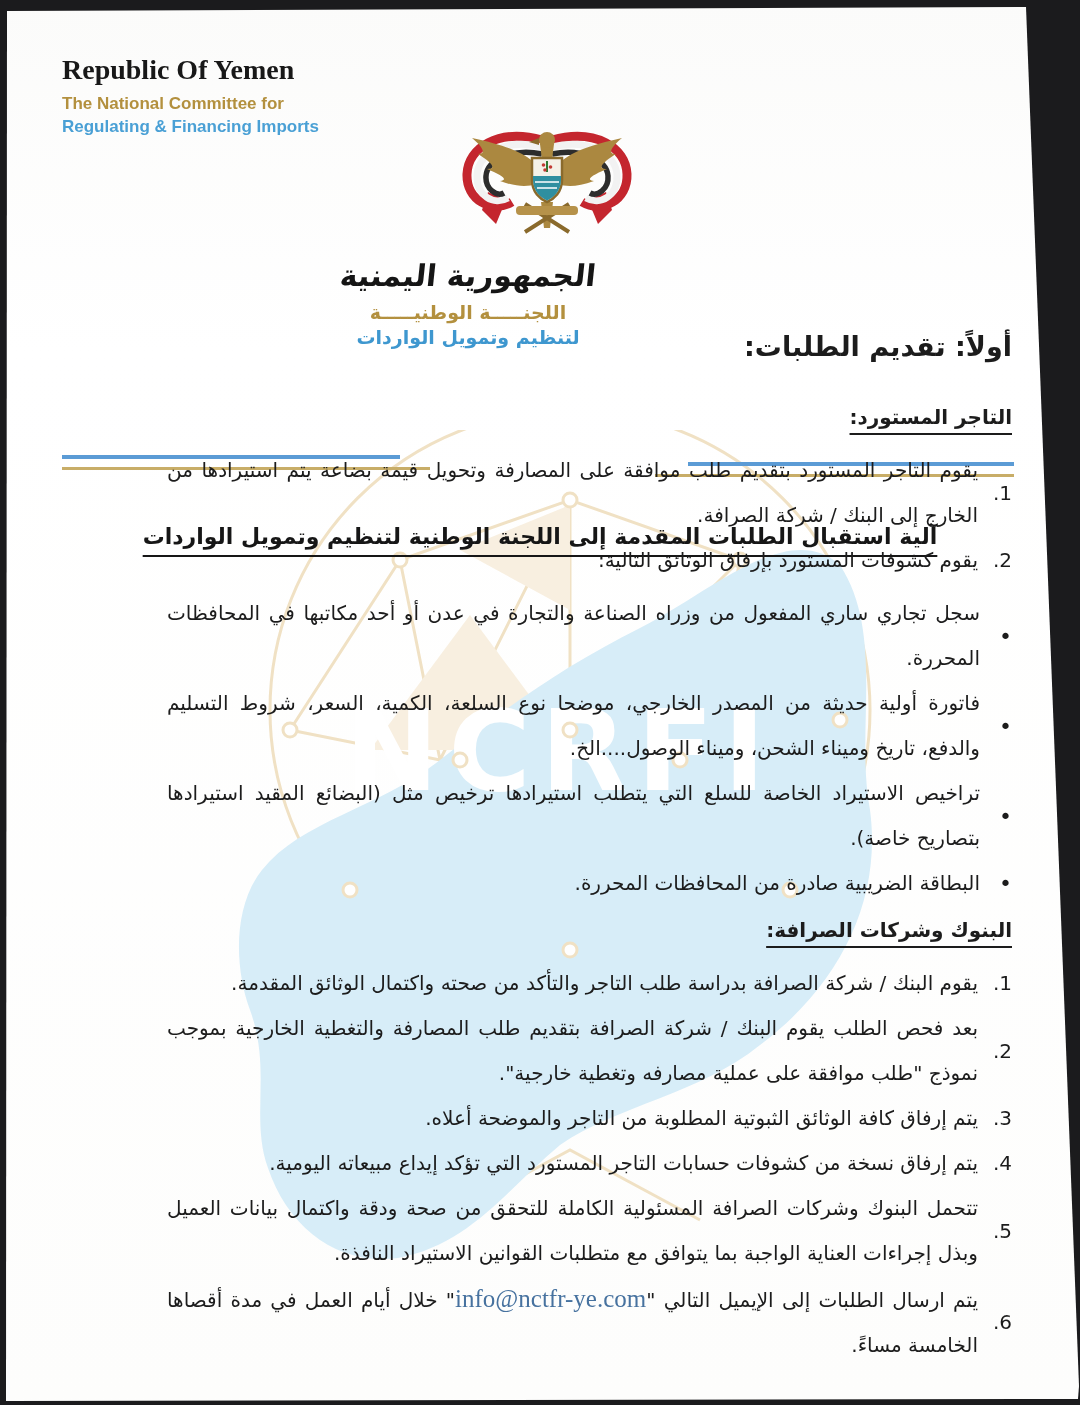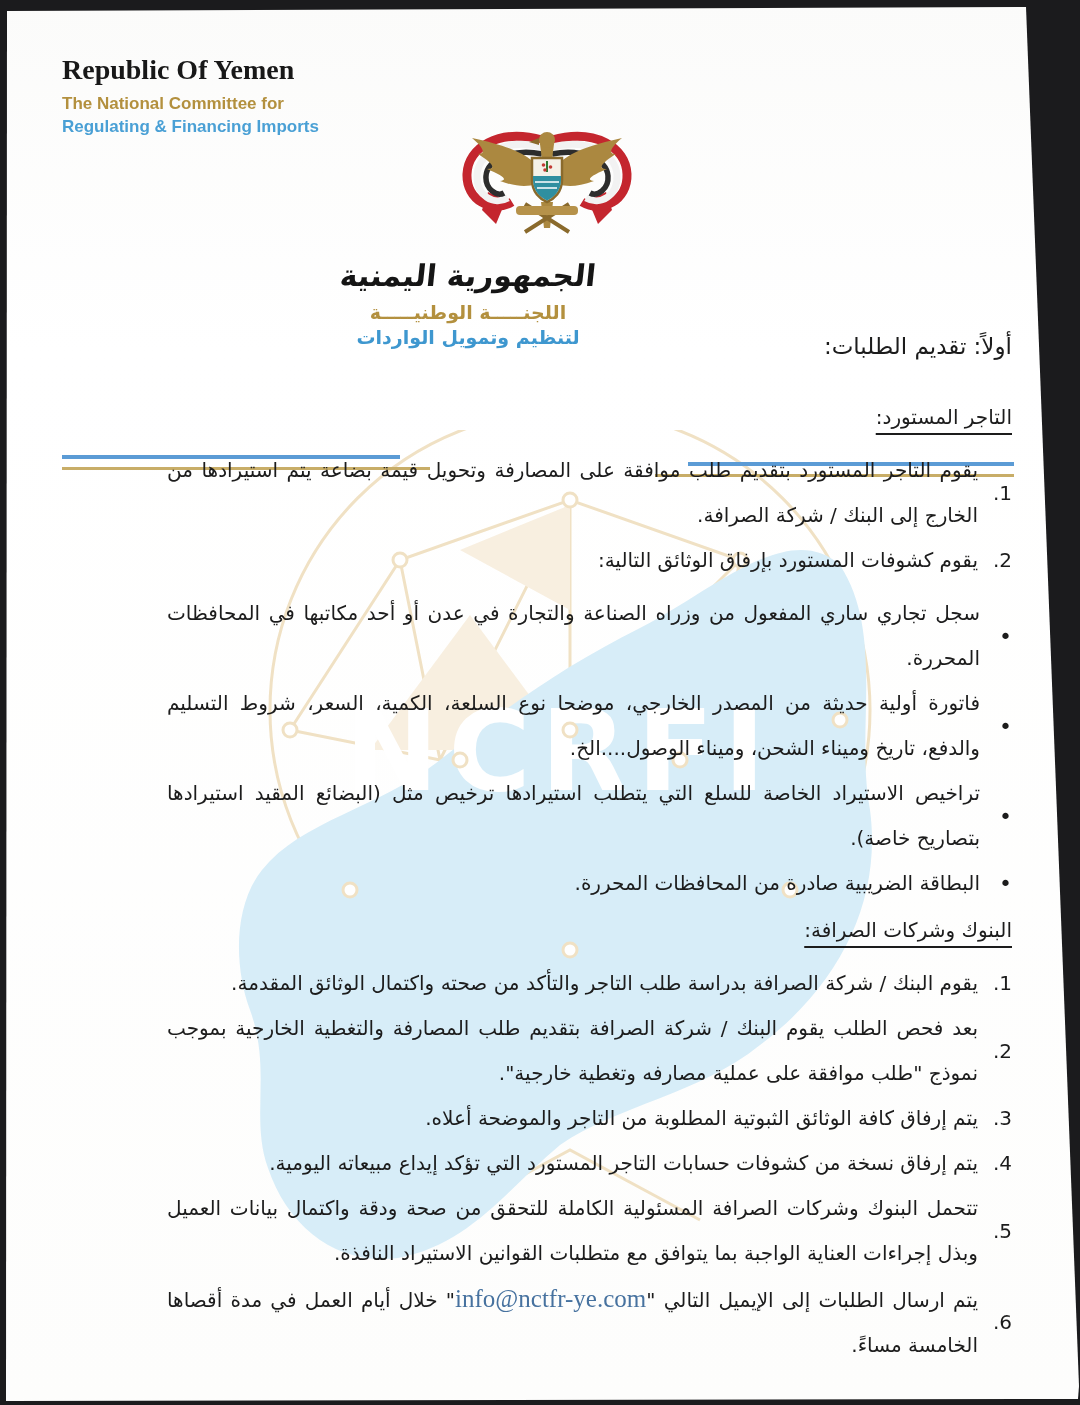--- a/index.html
+++ b/index.html
@@ -36,22 +36,22 @@
   
   .doc-title{
     position:absolute;top:202px;left:0;width:1080px;text-align:center;
     font-size:22px;font-weight:bold;color:#161616;
   }
   .doc-title .u{text-decoration:underline;text-decoration-thickness:2px;text-underline-offset:11px;}
   .content{
     position:absolute;top:324px;right:68px;width:845px;
     direction:rtl;color:#1c1c1c;font-size:20px;line-height:45px;z-index:2;
   }
-  .h-first{font-size:23px;font-weight:normal;}
-  .h-sub{font-size:20px;font-weight:normal;margin-top:26px;
+  .h-first{font-size:27px;font-weight:bold;}
+  .h-sub{font-size:20px;font-weight:bold;margin-top:26px;
     }
   .h-sub .u{text-decoration:underline;text-decoration-thickness:2px;text-underline-offset:9px;}
   .list{margin-top:8px;}
   .li{display:flex;align-items:center;}
   .olist{counter-reset:n;}
   .olist .li::before{counter-increment:n;content:counter(n) ".";flex:0 0 34px;font-size:20px;}
   .ulist .li::before{content:"\2022";flex:0 0 32px;font-size:22px;}
   .li .txt{flex:1 1 auto;text-align:justify;}
   .email{
     font-family:"Liberation Serif","DejaVu Serif",serif;
@@ -155,20 +155,23 @@
     <div class="ar-sub1">اللجنـــــة الوطنيـــــة</div>
     <div class="ar-sub2">لتنظيم وتمويل الواردات</div>
   </div>
 
   <div class="rule blue rl-b layer"></div>
   <div class="rule gold rl-g layer"></div>
   <div class="rule blue rr-b layer"></div>
   <div class="rule gold rr-g layer"></div>
 
   
+  <div class="doc-title layer">
+    <span class="u">آلية استقبال الطلبات المقدمة إلى اللجنة الوطنية لتنظيم وتمويل الواردات</span>
+  </div>
 
   
   <div class="content">
 
     <div class="h-first">أولاً: تقديم الطلبات:</div>
 
     <div class="h-sub">
       <span class="u">التاجر المستورد:</span>
     </div>
 

